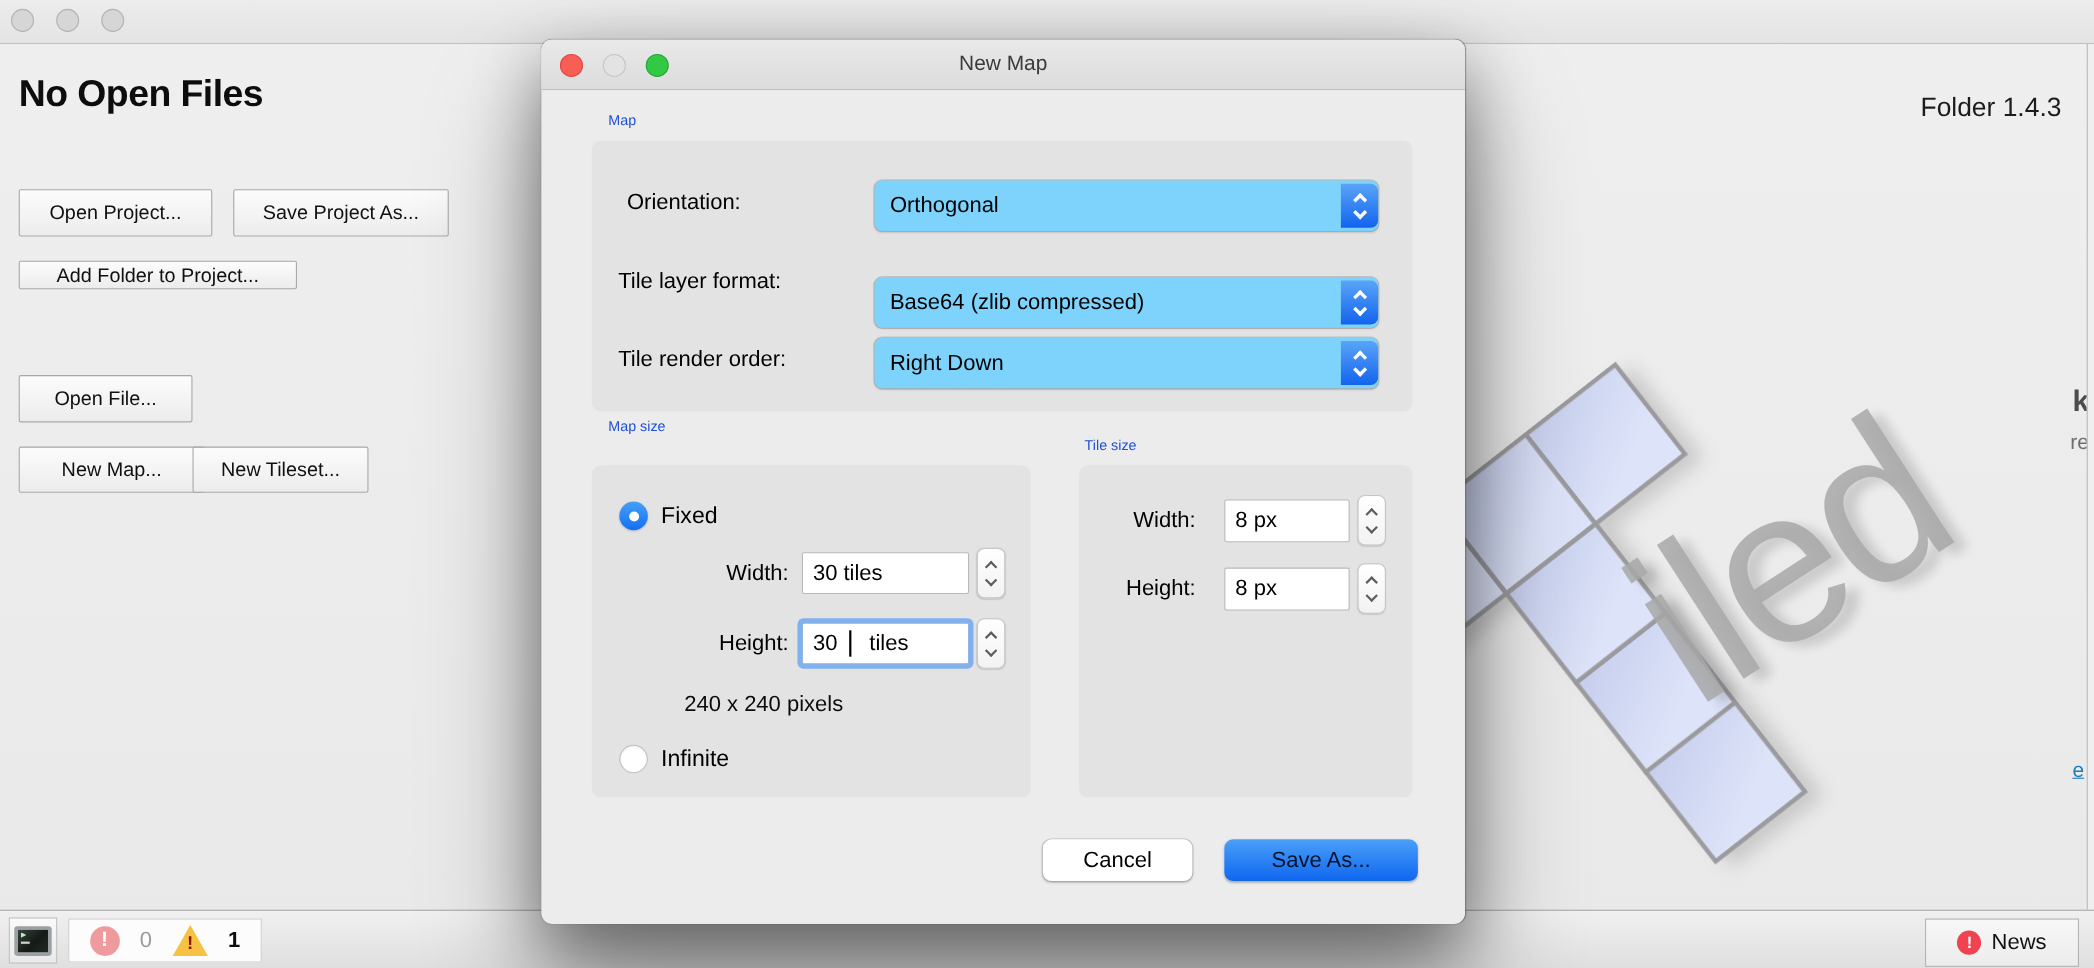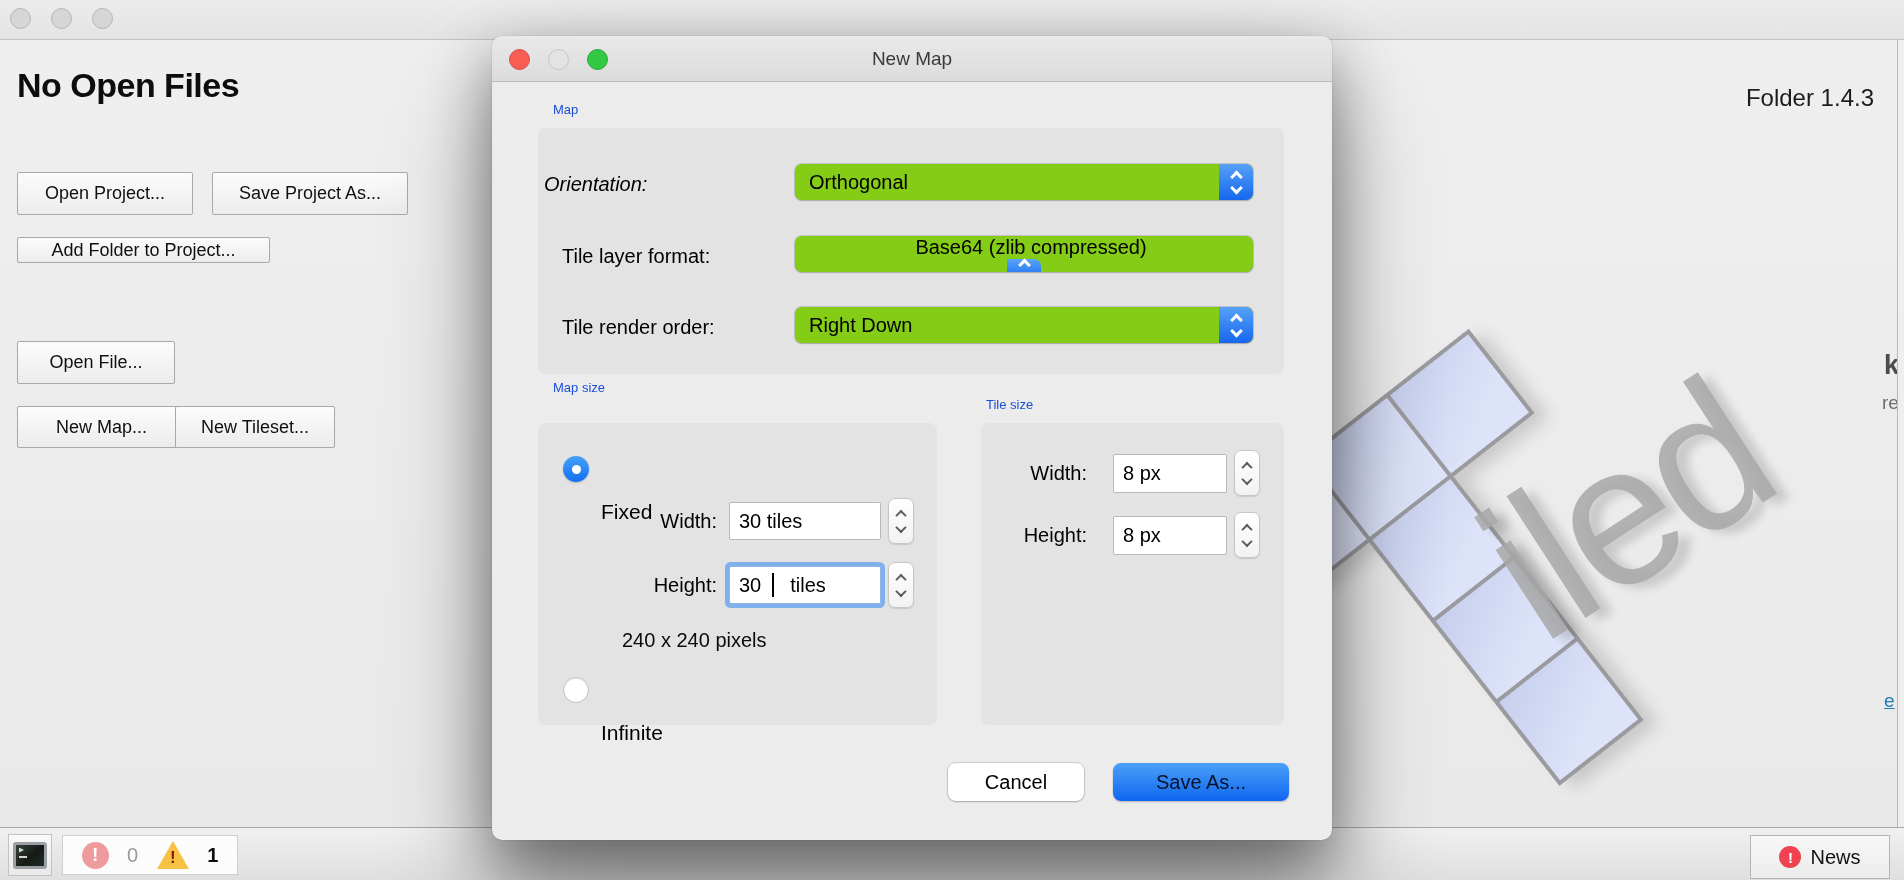--- a/index.html
+++ b/index.html
@@ -96,21 +96,21 @@
   .dtl-min   { left:56px; background:#e3e3e3; border:1px solid #c6c6c6; }
   .dtl-zoom  { left:95px; background:#32c944; border:1px solid #27a737; }
 
   .sect-label { position:absolute; font-size:13px; color:#1d4ed8; }
   .groupbox { position:absolute; background:#e3e3e3; border-radius:8px; }
   .g1 { left:46px; top:92px;  width:746px; height:246px; }
   .g2 { left:46px; top:387px; width:399px; height:302px; }
   .g3 { left:489px; top:387px; width:303px; height:302px; }
 
   .frm-label { position:absolute; font-size:20px; color:#000; }
-  .popup { position:absolute; width:458px; height:36px; background:#84cc16; border-radius:7px;
+  .popup { position:absolute; width:458px; height:46px; background:#7dd3fc; border-radius:7px;
     box-shadow:0 0 0 1px rgba(0,0,0,0.14), 0 1px 2px rgba(0,0,0,0.14);
     display:flex; align-items:center; overflow:hidden; }
   .popup-text { flex:1; padding-left:14px; font-size:20px; color:#000; }
   .popup-cap { width:34px; height:40px; background:linear-gradient(#5aa4f8,#1264ee);
     border-radius:0 7px 7px 0; display:flex; flex-direction:column; align-items:center; justify-content:center; gap:5px; }
   .chev { width:9px; height:9px; border-left:3px solid #fff; border-top:3px solid #fff; }
   .chev.up { transform:rotate(45deg) translate(1px,1px); }
   .chev.down { transform:rotate(225deg) translate(1px,1px); }
 
   .spinfield { position:absolute; height:38px; background:#fff; border:1px solid #b9b9b9;
@@ -123,21 +123,21 @@
     display:flex; flex-direction:column; align-items:center; justify-content:center; gap:7px; }
   .mchev { width:8px; height:8px; border-left:2.5px solid #5c5c5c; border-top:2.5px solid #5c5c5c; }
   .mchev.up { transform:rotate(45deg) translate(1px,1px); }
   .mchev.down { transform:rotate(225deg) translate(1px,1px); }
 
   .radio { position:absolute; width:26px; height:26px; border-radius:50%; }
   .radio.sel { background:linear-gradient(#45a0f9,#146ff1); box-shadow:0 1px 2px rgba(0,0,0,0.18); }
   .radio.sel::after { content:""; position:absolute; left:8.5px; top:8.5px; width:9px; height:9px;
     border-radius:50%; background:#fff; }
   .radio.unsel { background:#fff; border:1px solid #c0c0c0; box-shadow:inset 0 1px 2px rgba(0,0,0,0.08); }
-  .radio-label { position:absolute; font-size:21px; color:#000;margin-top:43px; }
+  .radio-label { position:absolute; font-size:21px; color:#000; }
 
   .pixels-note { position:absolute; left:130px; top:593px; font-size:20px; color:#0b0b0b; }
 
   .dlg-btn { position:absolute; height:38px; border-radius:8px; font-size:20px;
     display:flex; align-items:center; justify-content:center; font-family:inherit; }
   .btn-cancel { left:456px; top:727px; width:136px; background:#fff; border:none;
     box-shadow:0 0 0 1px rgba(0,0,0,0.13), 0 1px 2px rgba(0,0,0,0.18); color:#000; }
   .btn-save { left:621px; top:727px; width:176px; background:linear-gradient(#4aa0f8,#0f66ef);
     border:none; box-shadow:0 1px 2px rgba(0,0,0,0.25); color:#05122b; }
 </style>
@@ -198,31 +198,31 @@
   <div class="dlg-titlebar">
     <div class="dtl dtl-close"></div>
     <div class="dtl dtl-min"></div>
     <div class="dtl dtl-zoom"></div>
     <div class="dlg-title">New Map</div>
   </div>
 
   <div class="sect-label" style="left:61px; top:66px;">Map</div>
   <div class="groupbox g1"></div>
 
-  <div class="frm-label" style="left:52px; top:128px; line-height:40px;font-style:italic;">Orientation:</div>
+  <div class="frm-label" style="left:78px; top:128px; line-height:40px;">Orientation:</div>
   <div class="popup" style="left:303px; top:128px;">
     <div class="popup-text">Orthogonal</div>
     <div class="popup-cap">
       <div class="chev up"></div>
       <div class="chev down"></div>
     </div>
   </div>
 
   <div class="frm-label" style="left:70px; top:200px; line-height:40px;">Tile layer format:</div>
-  <div class="popup" style="left:303px; top:200px;flex-direction:column;">
+  <div class="popup" style="left:303px; top:216px;">
     <div class="popup-text">Base64 (zlib compressed)</div>
     <div class="popup-cap">
       <div class="chev up"></div>
       <div class="chev down"></div>
     </div>
   </div>
 
   <div class="frm-label" style="left:70px; top:271px; line-height:40px;">Tile render order:</div>
   <div class="popup" style="left:303px; top:271px;">
     <div class="popup-text">Right Down</div>

